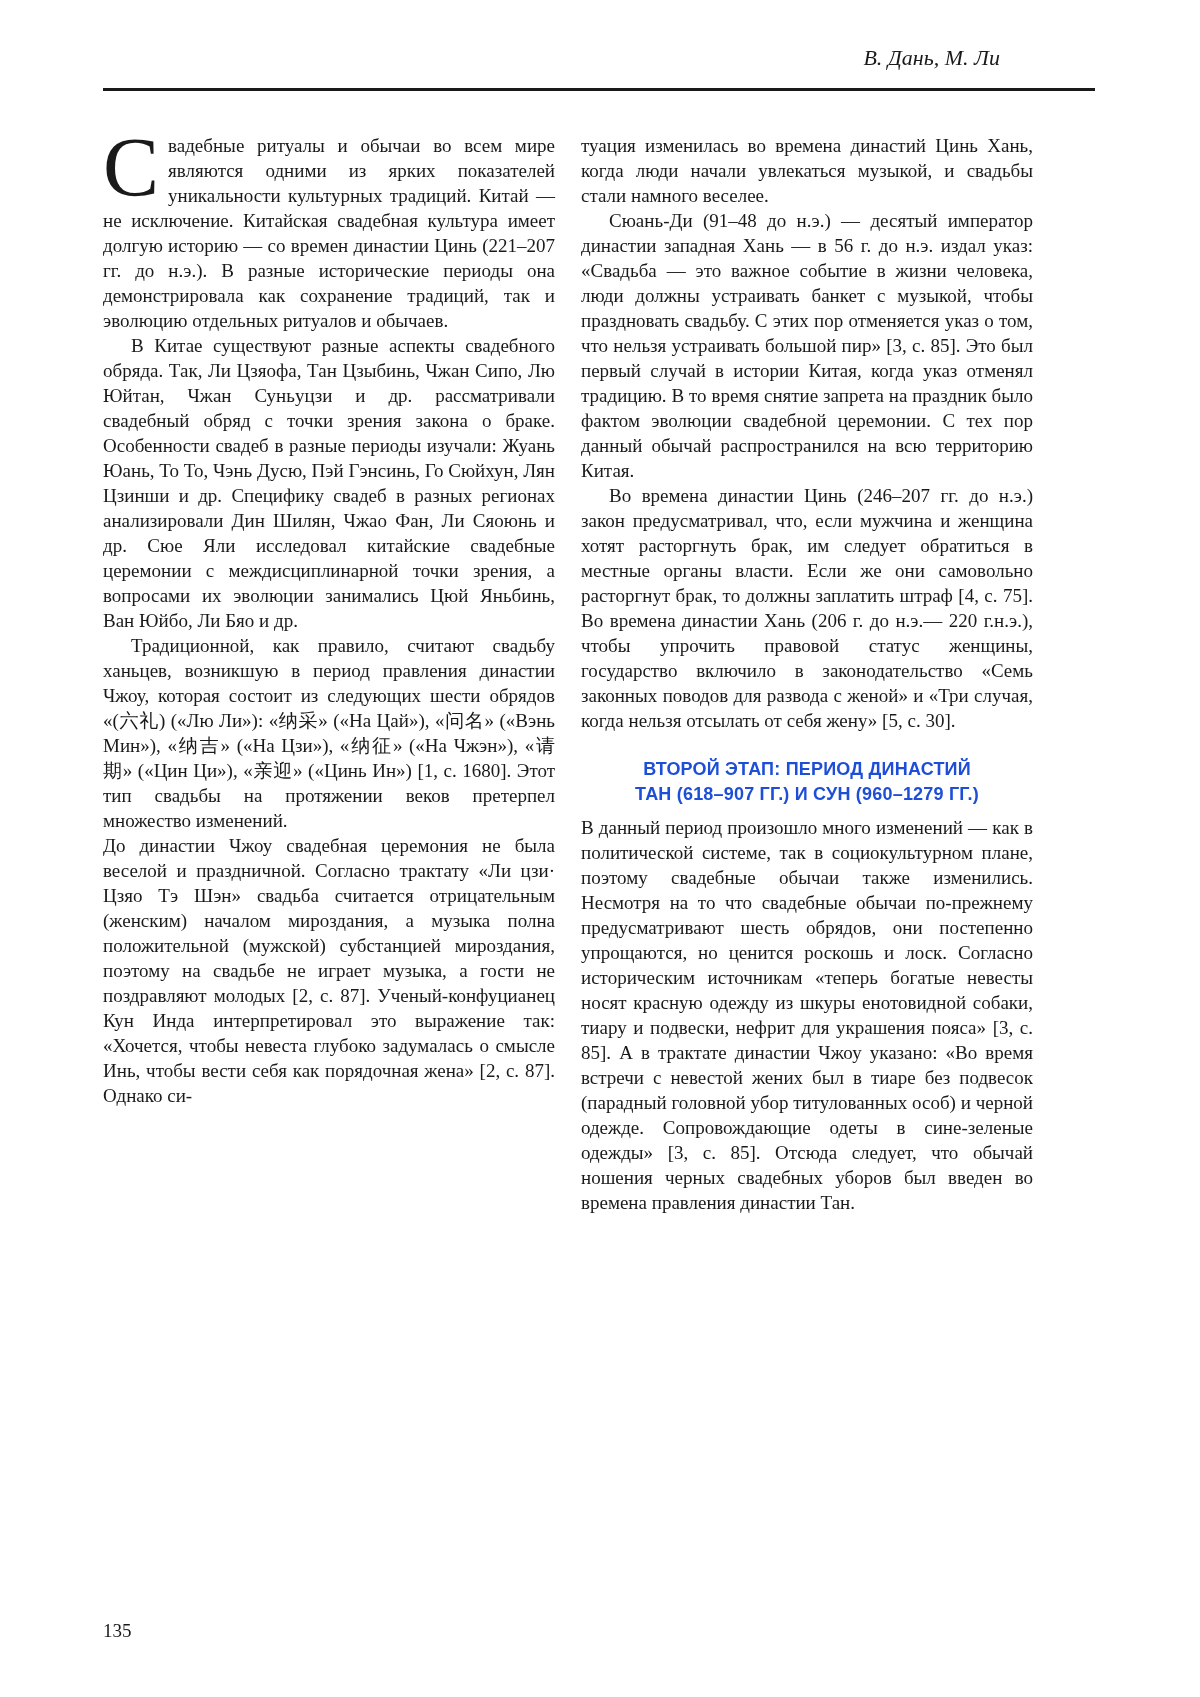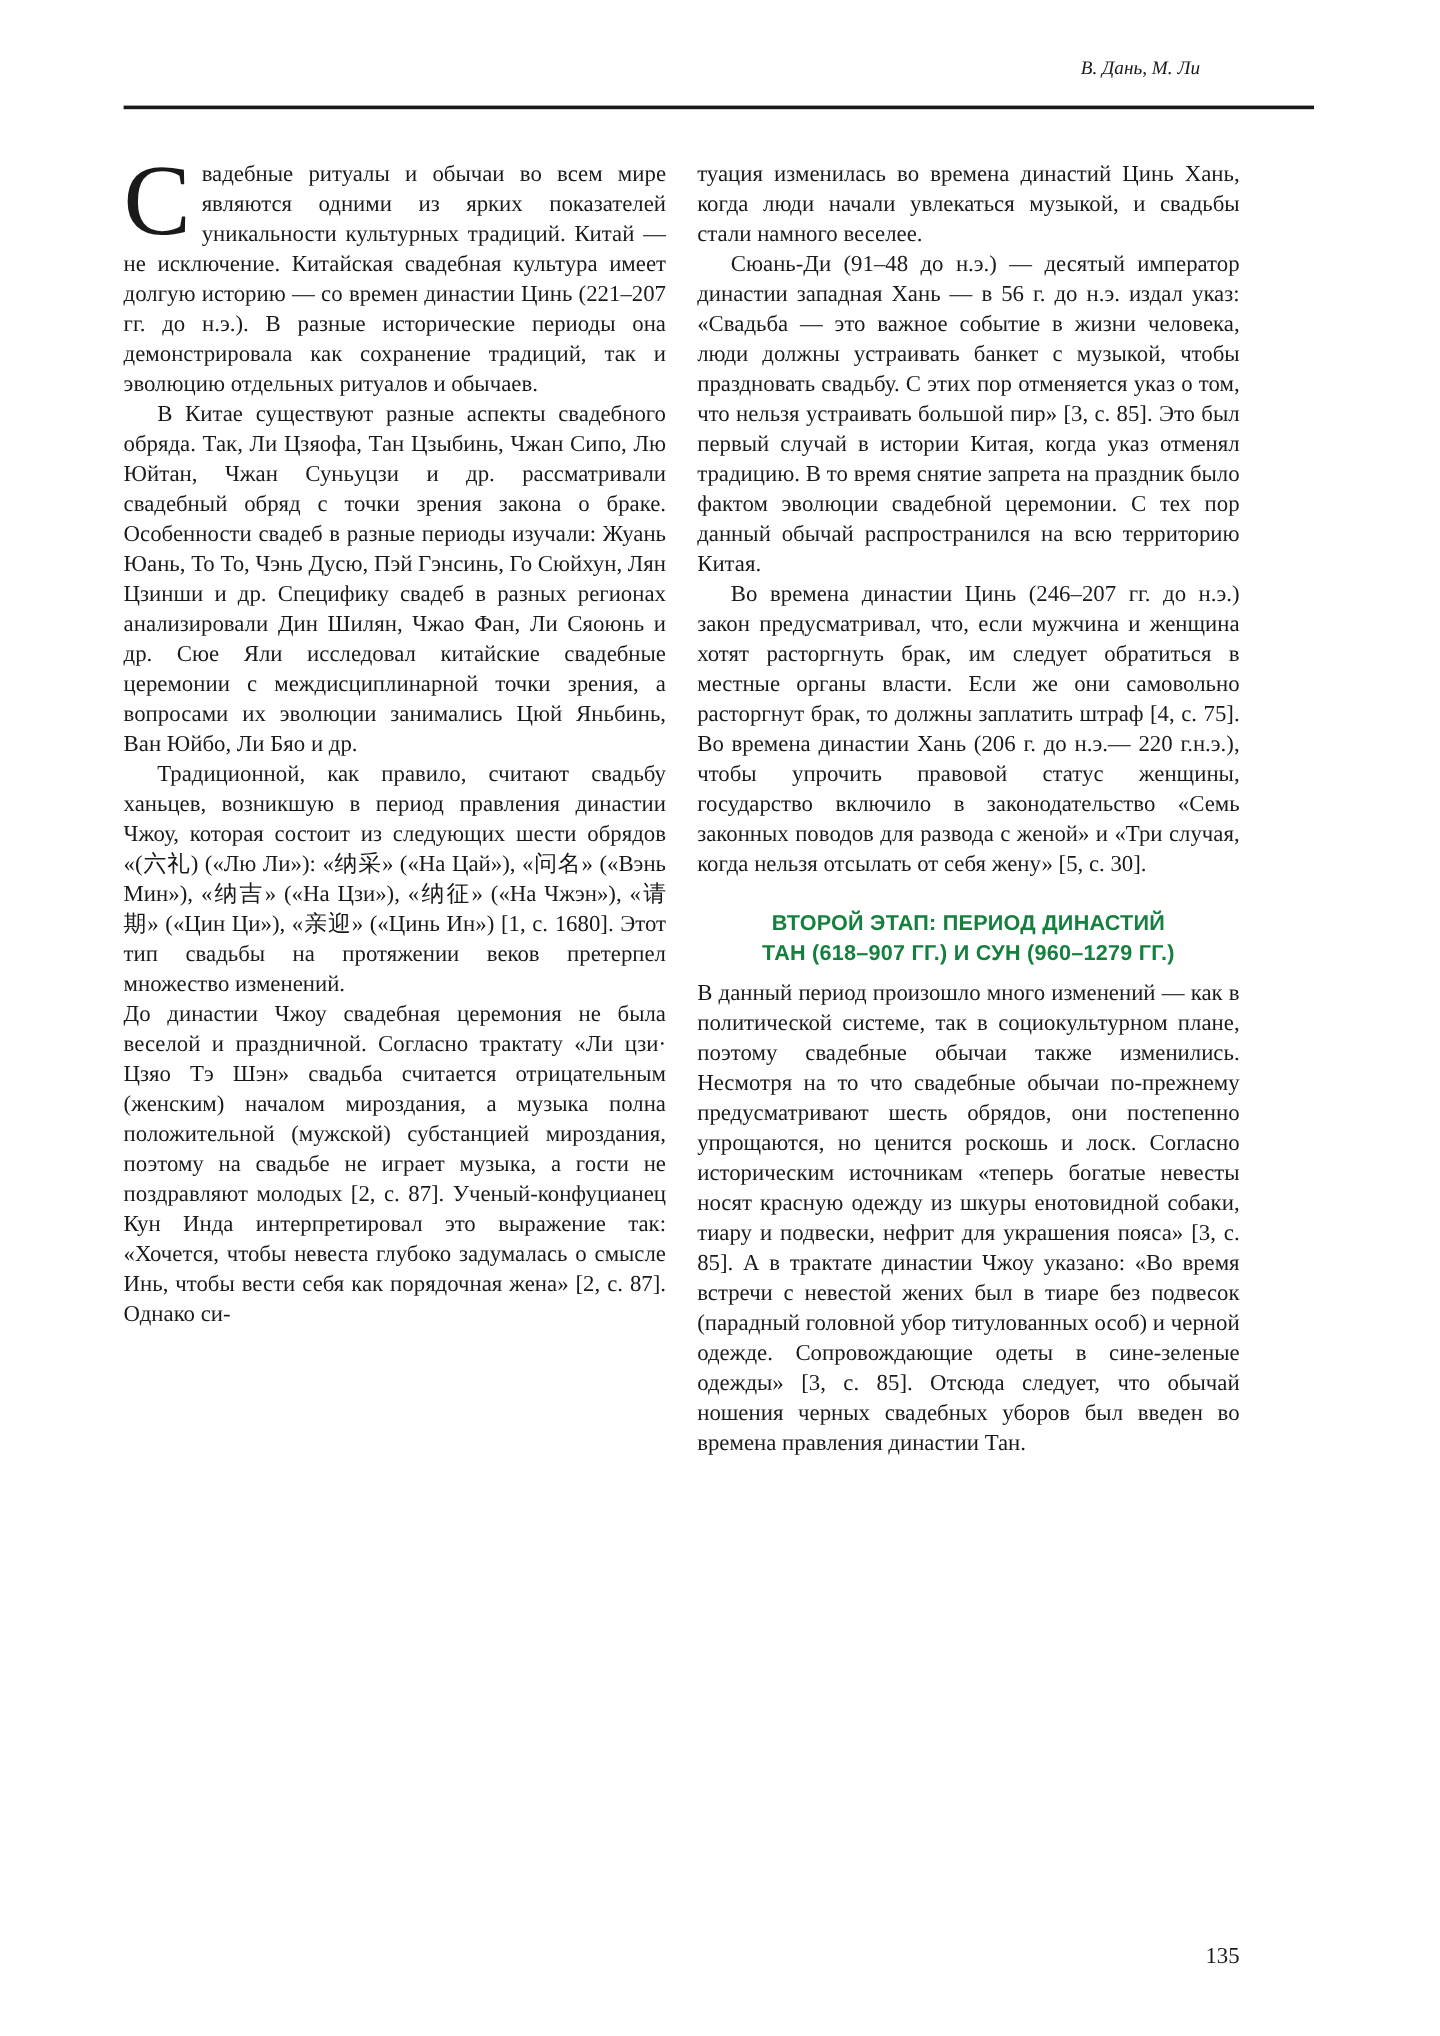--- a/index.html
+++ b/index.html
@@ -20,21 +20,21 @@
     overflow: hidden;
   }
   .page-header {
     position: absolute;
     top: 46px;
     left: 103px;
     width: 992px;
     text-align: right;
     padding-right: 95px;
     font-style: italic;
-    font-size: 16px;
+    font-size: 22px;
     line-height: 24px;
     color: #1a1a1a;
   }
   .header-rule {
     position: absolute;
     top: 88px;
     left: 103px;
     width: 992px;
     height: 3px;
     background: #1a1a1a;
@@ -74,28 +74,28 @@
   .section-heading {
     font-family: "Liberation Sans", "DejaVu Sans", sans-serif;
     font-weight: 700;
     font-size: 18px;
     line-height: 25px;
     letter-spacing: 0.2px;
     text-align: center;
     text-indent: 0;
     white-space: pre-line;
     margin: 24px 0 8px 0;
-    color: #15803d;
+    color: #1d4ed8;
   }
   .page-footer {
     position: absolute;
     top: 1618px;
     left: 103px;
     width: 930px;
-    text-align: right;
+    text-align: left;
     font-size: 19px;
     line-height: 25px;
     color: #1a1a1a;
   }
 </style>
 </head>
 <body>
 
 <div class="page">
 

